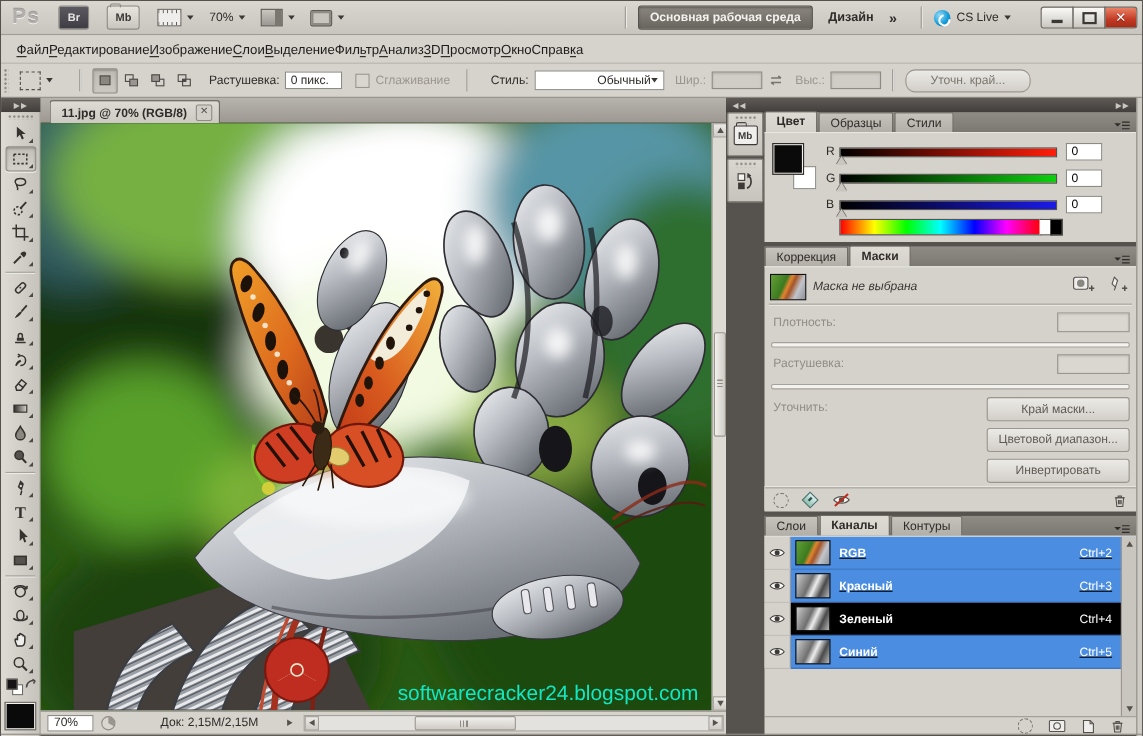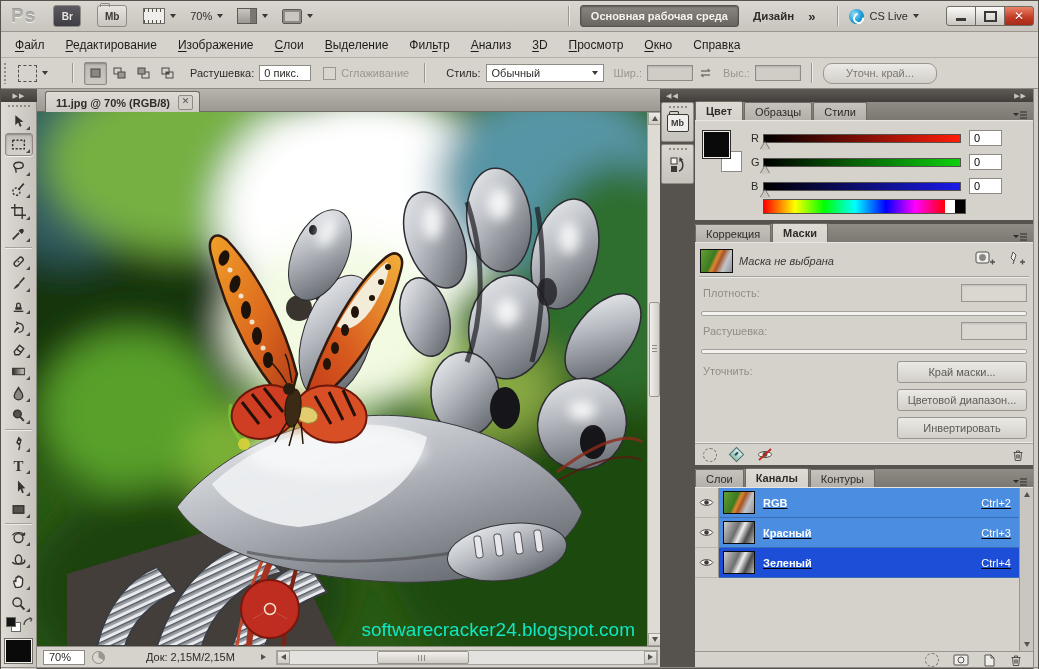--- a/index.html
+++ b/index.html
@@ -26,35 +26,35 @@
   #cslive-icon{width:15px;height:15px;border-radius:50%;background:radial-gradient(circle at 35% 35%,#9adcf8,#169bd7 55%,#0d6fa0);margin-right:5px;position:relative;}
   #cslive-icon::after{content:"";position:absolute;left:4px;top:4px;width:7px;height:7px;border:2px solid #fff;border-radius:50%;border-top-color:transparent;transform:rotate(35deg);}
   .win-btns{display:flex;margin-left:14px;margin-right:4px;}
   .wbtn{width:28px;height:18px;border:1px solid #6e6a64;display:flex;align-items:center;justify-content:center;background:linear-gradient(#fbfaf8,#c9c6c0);margin-left:-1px;}
   .wbtn:first-child{border-radius:3px 0 0 3px;}
   #btn-min::after{content:"";width:10px;height:3px;background:#3a3734;margin-top:7px;}
   #btn-max::after{content:"";width:9px;height:7px;border:2px solid #3a3734;}
   #btn-close{border-radius:0 3px 3px 0;background:linear-gradient(#ea8266,#c23a24 60%,#a52c18);color:#fff;font-size:12px;font-weight:bold;text-shadow:0 1px 1px #7a1608;}
   
   #menubar{left:0;top:31px;width:100%;height:26px;background:#d6d3cd;border-bottom:1px solid #b2aea8;display:flex;align-items:center;padding-left:14px;box-sizing:border-box;}
-  .menu-item{font-size:12px;color:#1e1c1a;margin-right:21px;white-space:nowrap;}
+  .menu-item{font-size:12px;color:#1e1c1a;white-space:nowrap;}
   .menu-item u{text-underline-offset:2px;}
   
   #optionsbar{left:0;top:57px;width:100%;height:31px;background:#d6d3cd;border-bottom:1px solid #8e8a84;display:flex;align-items:center;box-sizing:border-box;font-size:11px;color:#2e2b28;}
   .grip-v{width:5px;height:22px;margin:0 4px 0 2px;background-image:radial-gradient(circle,#908c86 1px,transparent 1.2px);background-size:4px 4px;}
   .tpreset{width:17px;height:15px;border:1.5px dashed #55524d;margin-left:6px;}
   .mode-btn{width:21px;height:21px;border:1px solid transparent;border-radius:2px;display:flex;align-items:center;justify-content:center;margin-right:1px;}
   .mode-btn.pressed{border-color:#8e8a84;background:linear-gradient(#bdb9b3,#ccc9c3);box-shadow:inset 0 1px 2px rgba(0,0,0,.3);}
   .mode-btn svg{display:block;}
   .opt-label{margin:0 5px 0 10px;}
   .opt-label.dis{color:#9a968f;}
   .txt-input{height:16px;background:#fff;border:1px solid #8e8a84;font-size:11px;color:#2e2b28;display:flex;align-items:center;padding:0 4px;box-sizing:border-box;}
   .txt-input.dis{background:#d0cdc7;box-shadow:inset 0 1px 2px rgba(0,0,0,.15);}
   .checkbox{width:11px;height:11px;border:1px solid #9a968f;background:#d9d6d0;margin:0 5px 0 12px;}
-  .select{height:18px;background:#fff;border:1px solid #8e8a84;display:flex;align-items:center;justify-content:space-between;padding:0 5px;box-sizing:border-box;}
+  .select{height:18px;background:#fff;border:1px solid #8e8a84;display:flex;align-items:center;justify-content:flex-end;padding:0 5px;box-sizing:border-box;}
   .select .drop{margin:0;}
   #refine-btn{height:19px;padding:0 22px;border:1px solid #9a968f;border-radius:9px;background:linear-gradient(#eceae6,#d2cfc9);color:#7a766f;display:flex;align-items:center;}
   
   #tools-header{left:0;top:88px;width:36px;height:13px;background:linear-gradient(#5f5a56,#423e3b);color:#c9c6c0;font-size:7px;display:flex;align-items:center;justify-content:center;letter-spacing:1px;}
   #toolbar{left:0;top:101px;width:36px;height:568px;background:linear-gradient(90deg,#dedbd5,#c6c3bd);border-right:1px solid #8e8a84;box-sizing:border-box;}
   .grip-h{height:5px;margin:2px 6px;background-image:radial-gradient(circle,#908c86 1px,transparent 1.2px);background-size:4px 4px;}
   .tool{position:relative;width:26px;height:21px;margin:0 auto 1px;display:flex;align-items:center;justify-content:center;border-radius:3px;}
   .tool::after{content:"";position:absolute;right:2px;bottom:2px;border-left:4px solid transparent;border-bottom:4px solid #4a4744;}
   .tool.active{border:1px solid #8e8a84;background:linear-gradient(#c2beb8,#d4d1cb);box-shadow:inset 0 1px 2px rgba(0,0,0,.3),0 1px 0 #f4f2ee;}
   .tool svg{display:block;}
@@ -755,24 +755,37 @@
                   <span class="ch-short">Ctrl+3</span>
                 </div>
               </div>
               <div class="ch-row">
                 <div class="eye-cell">
                   <svg width="15" height="11" viewBox="0 0 16 12">
                     <path d="M1 6 C4 1.8 12 1.8 15 6 C12 10.2 4 10.2 1 6 Z" fill="#f8f8f6" stroke="#3c3936"></path>
                     <circle cx="8" cy="6" r="2.5" fill="#3c3936"></circle>
                   </svg>
                 </div>
-                <div class="ch-sel" style="background:#1d4ed8">
+                <div class="ch-sel" style="background:#000000">
                   <div class="ch-thumb th-gray"></div>
                   <span class="ch-name">Зеленый</span>
                   <span class="ch-short">Ctrl+4</span>
+                </div>
+              </div>
+              <div class="ch-row">
+                <div class="eye-cell">
+                  <svg width="15" height="11" viewBox="0 0 16 12">
+                    <path d="M1 6 C4 1.8 12 1.8 15 6 C12 10.2 4 10.2 1 6 Z" fill="#f8f8f6" stroke="#3c3936"></path>
+                    <circle cx="8" cy="6" r="2.5" fill="#3c3936"></circle>
+                  </svg>
+                </div>
+                <div class="ch-sel" style="background:#4b8de0">
+                  <div class="ch-thumb th-gray"></div>
+                  <span class="ch-name">Синий</span>
+                  <span class="ch-short">Ctrl+5</span>
                 </div>
               </div>
             </div>
           <div id="ch-scroll">
             <div class="sb-arrow" style="top:0;width:13px;background:none;border:none">
                 <div class="tri-up"></div>
               </div>
             <div class="sb-arrow" style="bottom:0;width:13px;background:none;border:none">
                 <div class="tri-down"></div>
               </div>

